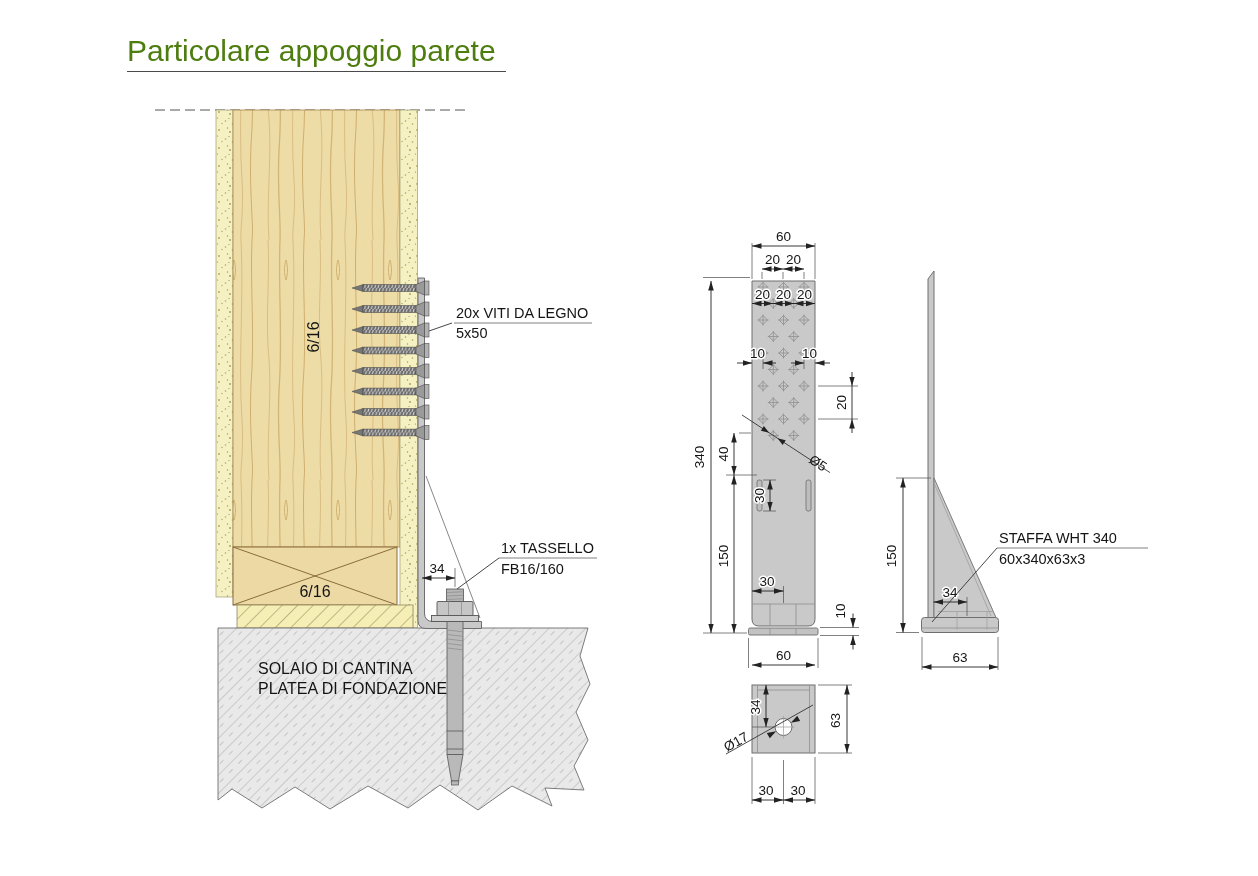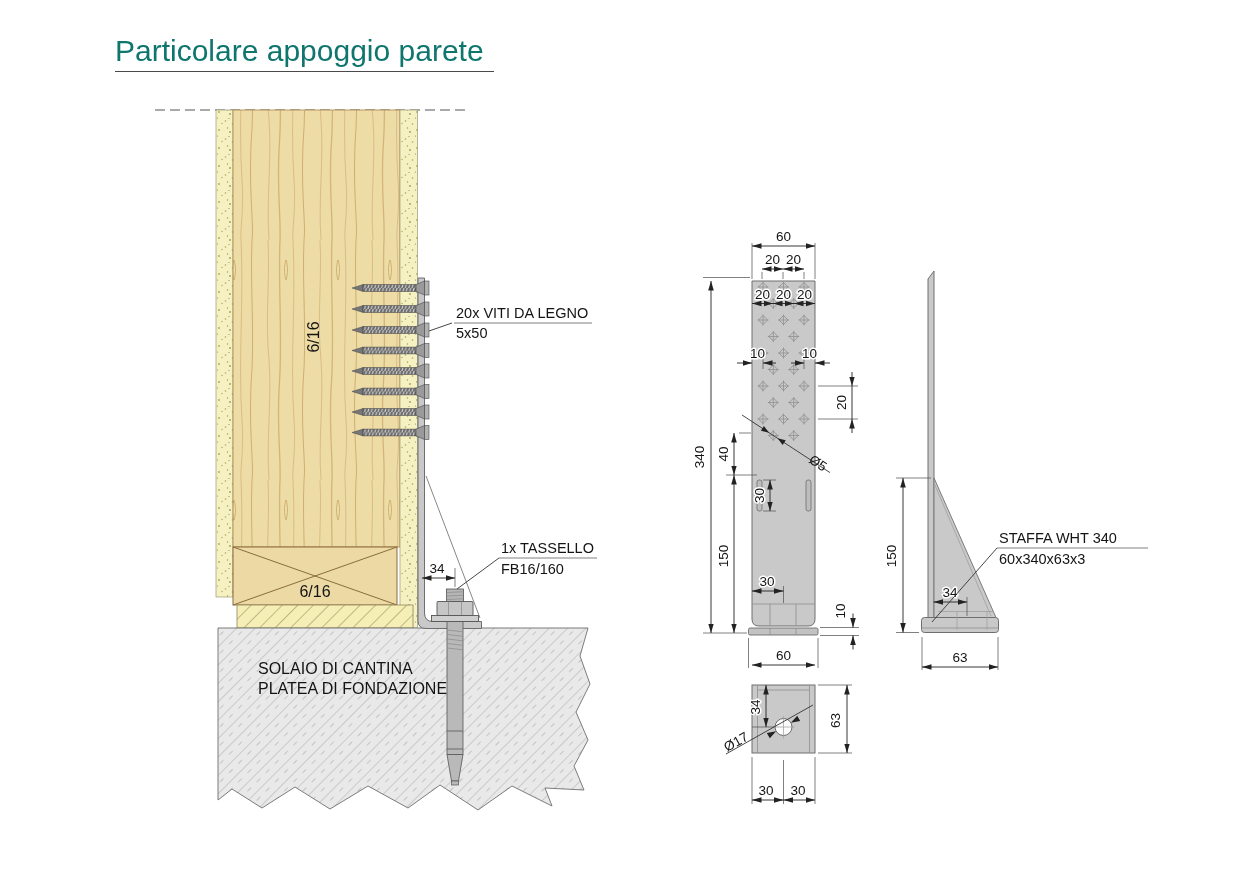--- a/index.html
+++ b/index.html
@@ -1,17 +1,17 @@
 <!DOCTYPE html>
 <html><head>
 <meta charset="utf-8">
 <style>
   html,body{margin:0;background:#fff}
   .canvas{position:relative;width:1258px;height:876px;background:#fff;overflow:hidden;font-family:"Liberation Sans",sans-serif}
-  .title{position:absolute;left:115px;top:34px;font:400 30px "Liberation Sans",sans-serif;color:#0f766e;border-bottom:1.6px solid #4a4a4a;padding:0 10px 3px 0;display:inline-block}
+  .title{position:absolute;left:127px;top:34px;font:400 30px "Liberation Sans",sans-serif;color:#4d7c0f;border-bottom:1.6px solid #4a4a4a;padding:0 10px 3px 0;display:inline-block}
   svg{position:absolute;left:0;top:0}
   svg text{font-family:"Liberation Sans",sans-serif;fill:#141414}
   .t-dim{font-size:13.5px}
   .t-lab{font-size:14.5px}
   .t-big{font-size:16px}
   .halo{paint-order:stroke;stroke:#ffffff;stroke-width:3px;stroke-linejoin:round}
   .halo-wood{paint-order:stroke;stroke:#ecd9a4;stroke-width:3px;stroke-linejoin:round}
   .ext{stroke:#555;stroke-width:.75}
   .dim{stroke:#222;stroke-width:.9;marker-start:url(#arr);marker-end:url(#arr)}
   .dima{stroke:#222;stroke-width:.9;marker-end:url(#arr)}

